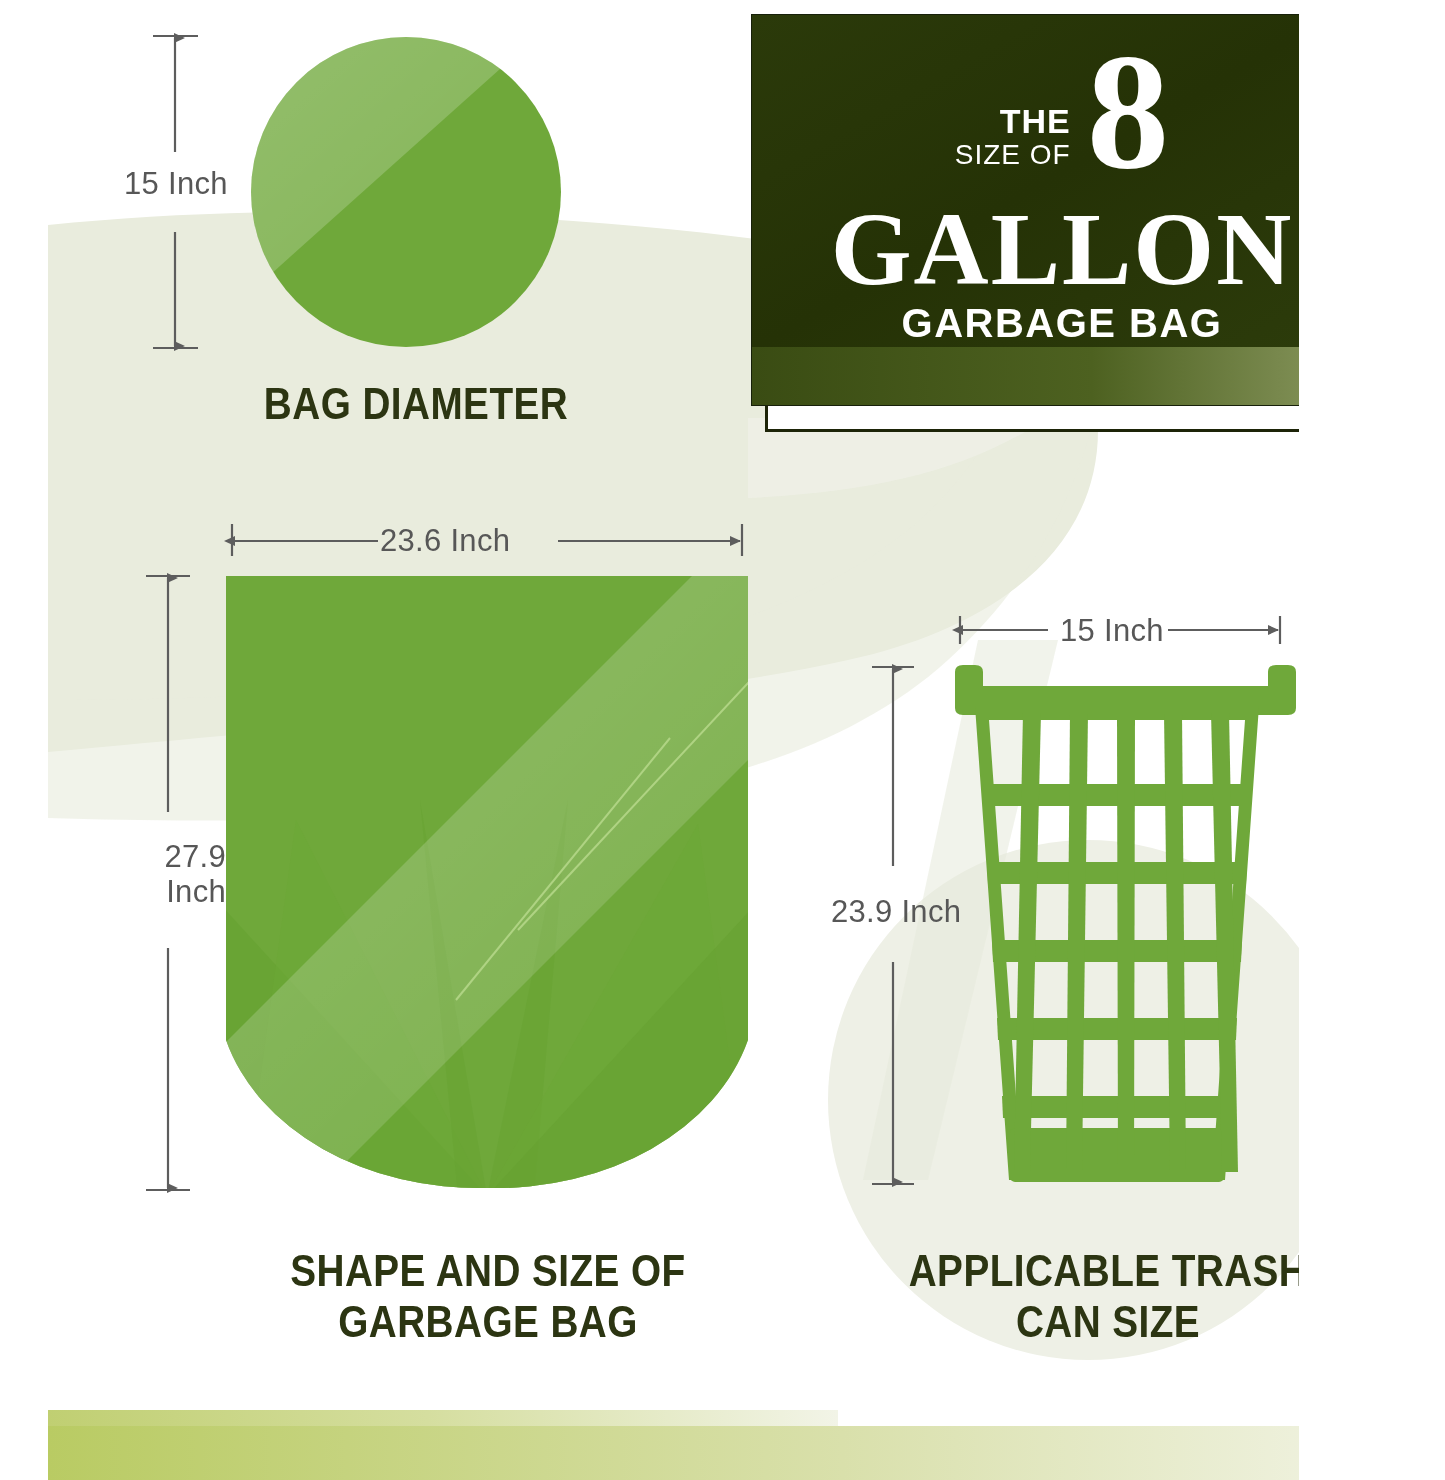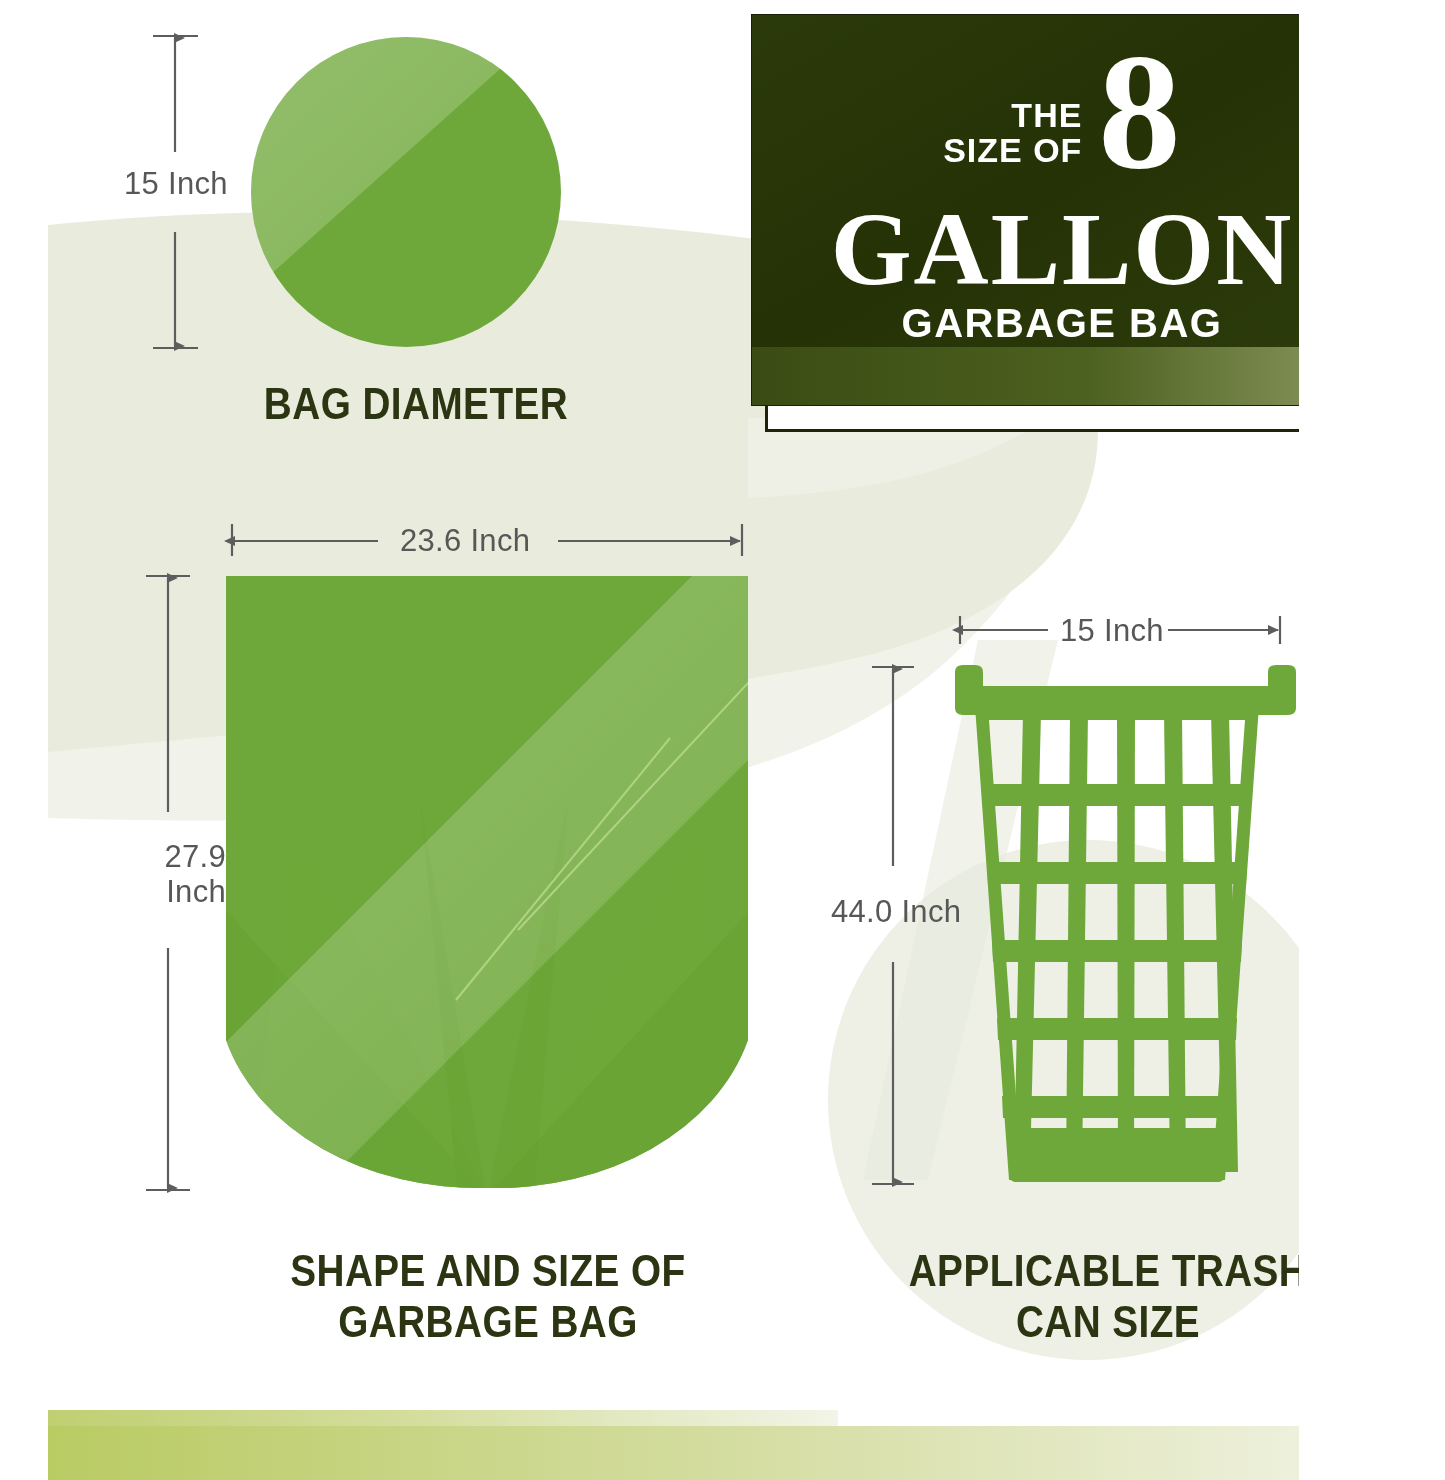--- a/index.html
+++ b/index.html
@@ -62,21 +62,21 @@
   }
   .b-row1{
     position:absolute;left:0;top:26px;width:620px;
     display:flex;align-items:flex-end;justify-content:center;
   }
   .b-thesize{
     display:flex;flex-direction:column;align-items:flex-end;
     margin-right:16px;margin-bottom:14px;
   }
   .b-the{font-size:34px;font-weight:bold;letter-spacing:1px;line-height:1.05;}
-  .b-sizeof{font-size:34px;font-weight:bold;letter-spacing:1px;line-height:1.05;}
+  .b-sizeof{font-size:28px;font-weight:normal;letter-spacing:1px;line-height:1.05;}
   .b-eight{
     font-family:"Liberation Serif","DejaVu Serif",serif;
     font-size:165px;font-weight:bold;line-height:0.86;
   }
   .b-gallon{
     position:absolute;left:0;top:182px;width:620px;
     font-family:"Liberation Serif","DejaVu Serif",serif;
     font-size:104px;font-weight:bold;letter-spacing:2px;line-height:1;
   }
   .b-garbage{
@@ -269,30 +269,30 @@
           <span class="b-eight">8</span>
         </div>
         <div class="b-gallon">GALLON</div>
         <div class="b-garbage">GARBAGE BAG</div>
       </div>
     </div>
   </div>
 
   <div class="dimtext" style="left:76px;top:166px;">15 Inch</div>
 
-  <div class="dimtext" style="left:352px;top:523px;">23.6 Inch</div>
+  <div class="dimtext" style="left:332px;top:523px;">23.6 Inch</div>
 
   <div class="dimtext two-line" style="left:82px;top:840px;width:96px;">
     <div>27.9</div>
     <div>Inch</div>
   </div>
 
   <div class="dimtext" style="left:1012px;top:613px;">15 Inch</div>
 
-  <div class="dimtext" style="left:783px;top:894px;">44.0 Inch</div>
+  <div class="dimtext" style="left:783px;top:894px;">23.9 Inch</div>
 
   <div class="caption" style="left:108px;top:378px;width:520px;">BAG DIAMETER</div>
 
   <div class="caption" style="left:120px;top:1245px;width:640px;">
     <div>SHAPE AND SIZE OF</div>
     <div>GARBAGE BAG</div>
   </div>
 
   <div class="caption" style="left:760px;top:1245px;width:600px;">
     <div>APPLICABLE TRASH</div>

